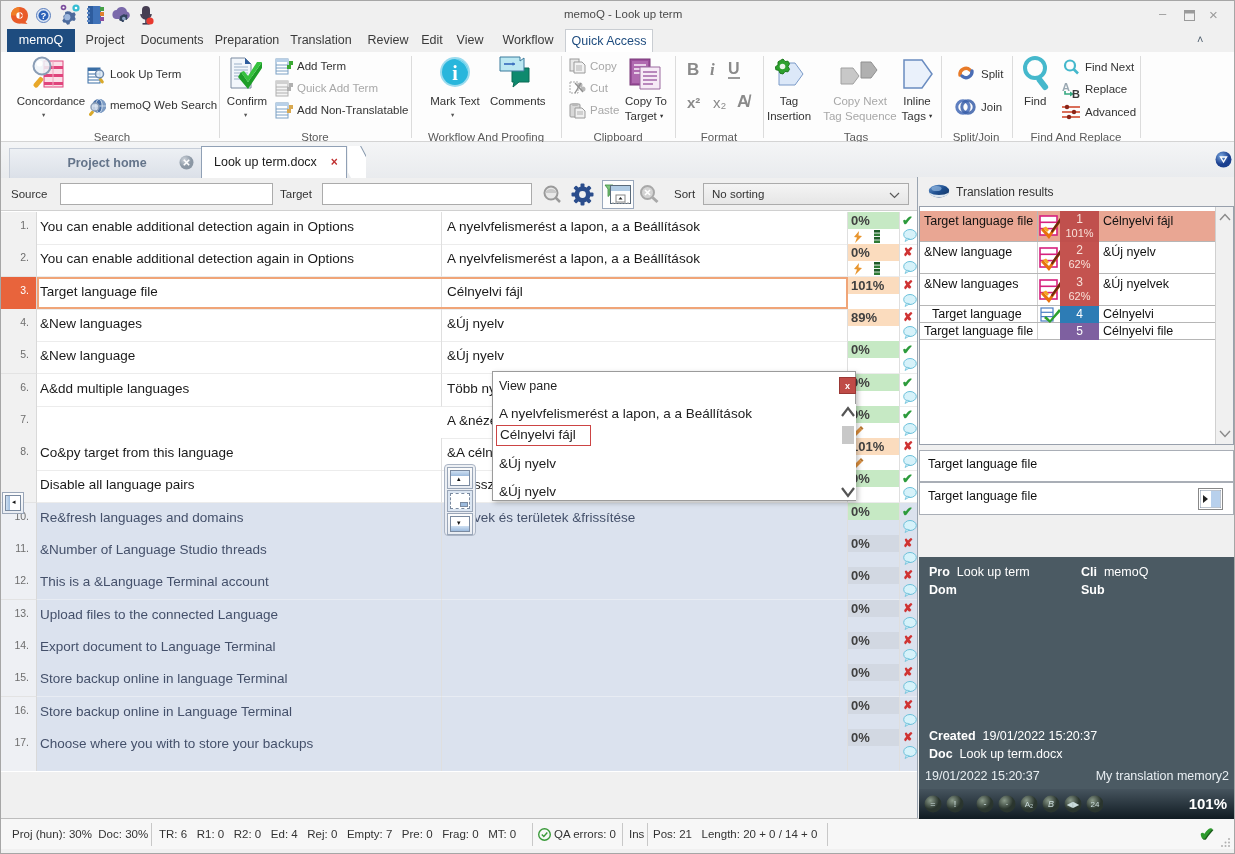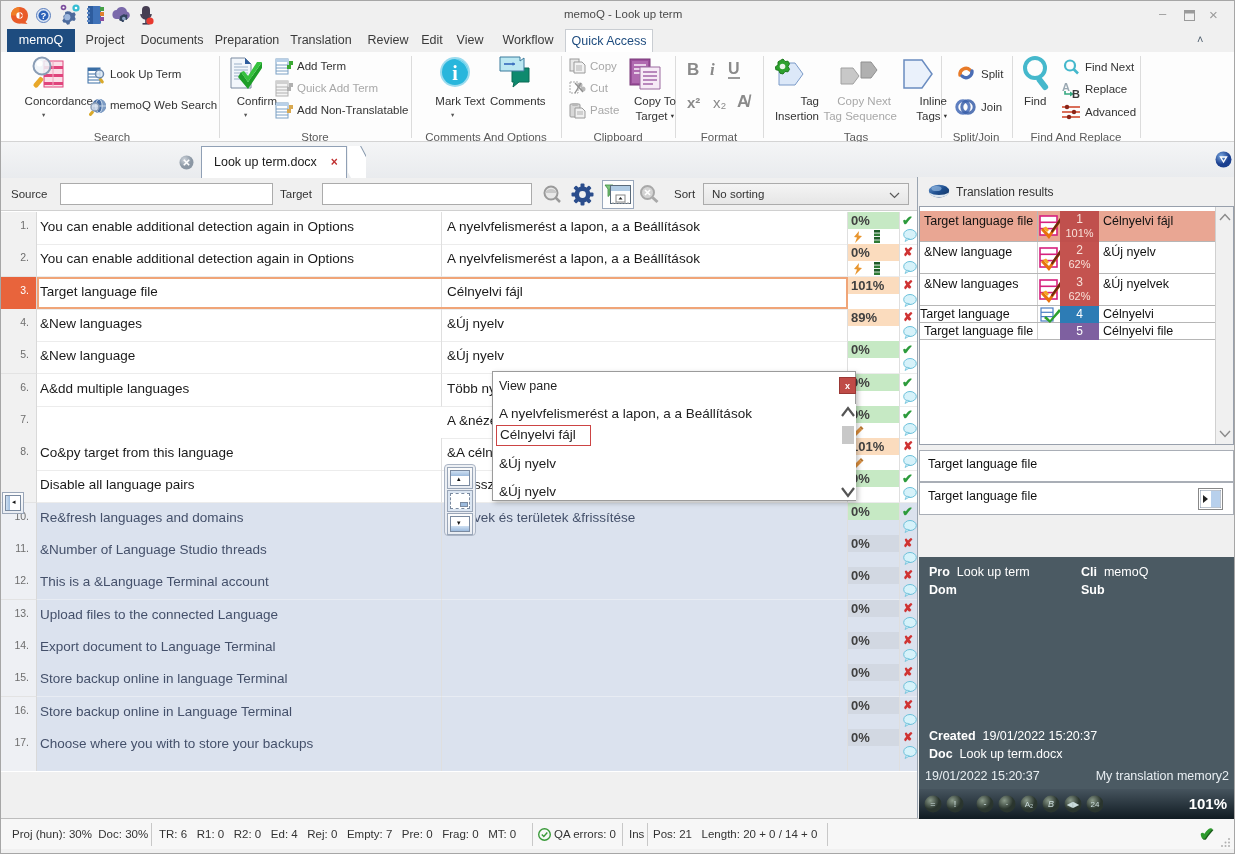--- a/index.html
+++ b/index.html
@@ -19,21 +19,21 @@
 #ribtabs { left:0; top:28px; width:100%; height:23px; background:#f0f0f0; }
 .rtab { position:absolute; top:0; height:23px; line-height:23px; text-align:center; font-size:12.5px; color:#3a3a3a; }
 #tab-memoq { left:6px; width:68px; background:#1e4c7f; color:#fff; }
 #tab-qa { left:564px; width:88px; background:#fff; color:#1e4c7f; border:1px solid #c9cdd2; border-bottom:none; }
 
 
 #ribbon { left:0; top:51px; width:100%; height:90px; background:#fdfdfd; border-bottom:1px solid #d4d4d4; }
 .rsep { position:absolute; top:4px; width:1px; height:82px; background:#dcdcdc; }
 .glabel { position:absolute; top:79px; width:120px; text-align:center; font-size:11.5px; color:#5a5a5a; }
 .rlbl { position:absolute; font-size:11.5px; color:#333; white-space:nowrap; }
-.rlbl2 { position:absolute; font-size:11.5px; color:#333; text-align:right; white-space:nowrap; }
+.rlbl2 { position:absolute; font-size:11.5px; color:#333; text-align:center; white-space:nowrap; }
 .gray { color:#a8a8a8 !important; }
 .caret { position:absolute; font-size:6.5px; color:#555; }
 
 
 #doctabs { left:0; top:141px; width:100%; height:36px; background:linear-gradient(#f4f5f6,#e9ebee); }
 #ptab { position:absolute; left:8px; top:6px; width:196px; height:30px; background:linear-gradient(#edf0f4,#dbe0e8); border:1px solid #c6cdd8; border-bottom:none; color:#64748a; font-weight:bold; text-align:center; line-height:28px; font-size:12.5px; }
 #dtab { position:absolute; left:200px; top:4px; width:146px; height:32px; background:#fff; border:1px solid #90a0b5; border-bottom:none; line-height:30px; font-size:12.5px; padding-left:12px; color:#1a1a1a; }
 #dtabslant { position:absolute; left:347px; top:4px; width:18px; height:32px; overflow:hidden; }
 #dtabslant div { position:absolute; left:-14px; top:0px; width:24px; height:44px; background:#fff; border-right:1px solid #8899ad; transform:rotate(-28deg); transform-origin:top left; }
 
@@ -164,21 +164,21 @@
     <div class="rsep" style="left:218px"></div>
       <div class="rsep" style="left:410px"></div>
     <div class="rsep" style="left:560px"></div>
       <div class="rsep" style="left:674px"></div>
     <div class="rsep" style="left:762px"></div>
       <div class="rsep" style="left:940px"></div>
     <div class="rsep" style="left:1011px"></div>
       <div class="rsep" style="left:1139px"></div>
     <div class="glabel" style="left:51px">Search</div>
     <div class="glabel" style="left:254px">Store</div>
-    <div class="glabel" style="left:415px;width:140px">Comments And Options</div>
+    <div class="glabel" style="left:415px;width:140px">Workflow And Proofing</div>
     <div class="glabel" style="left:557px">Clipboard</div>
     <div class="glabel" style="left:658px">Format</div>
     <div class="glabel" style="left:795px">Tags</div>
     <div class="glabel" style="left:915px">Split/Join</div>
     <div class="glabel" style="left:1015px">Find And Replace</div>
 
     <svg class="a" style="left:30px;top:4px" width="34" height="34" viewBox="0 0 34 34">
       <rect x="13" y="5" width="19" height="26" fill="#fbdfe8" stroke="#e0447c"></rect>
       <rect x="13" y="10" width="19" height="3" fill="#e0447c"></rect>
         <rect x="13" y="18" width="19" height="3" fill="#e0447c"></rect>
@@ -367,20 +367,21 @@
       <line x1="0" y1="3" x2="18" y2="3" stroke="#d04a30" stroke-width="1.6"></line>
       <line x1="0" y1="8" x2="18" y2="8" stroke="#d04a30" stroke-width="1.6"></line>
       <line x1="0" y1="13" x2="18" y2="13" stroke="#d04a30" stroke-width="1.6"></line>
       <circle cx="5" cy="3" r="2.2" fill="#8a2418"></circle>
         <circle cx="12" cy="8" r="2.2" fill="#8a2418"></circle>
         <circle cx="7" cy="13" r="2.2" fill="#8a2418"></circle>
     </svg>
     <div class="rlbl" style="left:1084px;top:54px">Advanced</div>
   </div>
   <div class="a" id="doctabs">
+    <div id="ptab">Project home</div>
     <svg class="a" style="left:178px;top:13px" width="15" height="15" viewBox="0 0 15 15">
       <defs>
           <radialGradient id="gx" cx="0.35" cy="0.3">
             <stop offset="0" stop-color="#cdd3da"></stop>
             <stop offset="1" stop-color="#8b97a4"></stop>
           </radialGradient>
         </defs>
       <circle cx="7.5" cy="7.5" r="7" fill="url(#gx)"></circle>
       <path d="M4.8 4.8 L10.2 10.2 M10.2 4.8 L4.8 10.2" stroke="#fff" stroke-width="1.6"></path>
     </svg>
@@ -811,21 +812,21 @@
           <line x1="1" y1="14.6" x2="18" y2="14.6" stroke="#d6207e" stroke-width="1.6"></line>
           <path d="M4 14 L10 20 L21 4 L23 6 L10 25 L2 16 Z" fill="#e8720c"></path>
           <path d="M12 17 L21 4 L23 6 L13 19 Z" fill="#6b2a10"></path>
           <path d="M4 14 L7 12.5 L10 16 L8 18 Z" fill="#f5a623"></path>
         </svg>
         <div class="badge" style="left:140px;top:0;width:39px;height:32px;background:#c4534f;padding-top:1px;color:#f8e0d8">3<br><span style="font-size:11px">62%</span></div>
         <div class="rtext" style="left:183px;top:3px">&amp;Új nyelvek</div>
         <div class="a" style="left:117px;top:0;width:1px;height:100%;background:#d0d0d0"></div>
       </div>
       <div class="rrow" style="top:99px;height:17px;background:#fff">
-        <div class="rtext rtextL" style="left:0;top:1px">Target language</div>
+        <div class="rtext rtextL" style="left:12px;top:1px">Target language</div>
         <svg class="a" style="left:120px;top:1px" width="22" height="16" viewBox="0 0 22 16">
           <rect x="1" y="1" width="12" height="13" fill="#fff" stroke="#4a7ec4" stroke-width="1.2"></rect>
           <line x1="1" y1="5.3" x2="13" y2="5.3" stroke="#4a7ec4" stroke-width="1.2"></line>
           <line x1="1" y1="9.6" x2="13" y2="9.6" stroke="#4a7ec4" stroke-width="1.2"></line>
           <path d="M6 9 L10 13 L19 2 L21 4 L10 16 L4 11 Z" fill="#2da12d"></path>
         </svg>
         <div class="badge" style="left:140px;top:0;width:39px;height:17px;background:#2d7cb5;padding-top:1px">4</div>
         <div class="rtext" style="left:183px;top:1px">Célnyelvi</div>
         <div class="a" style="left:117px;top:0;width:1px;height:100%;background:#d0d0d0"></div>
       </div>

